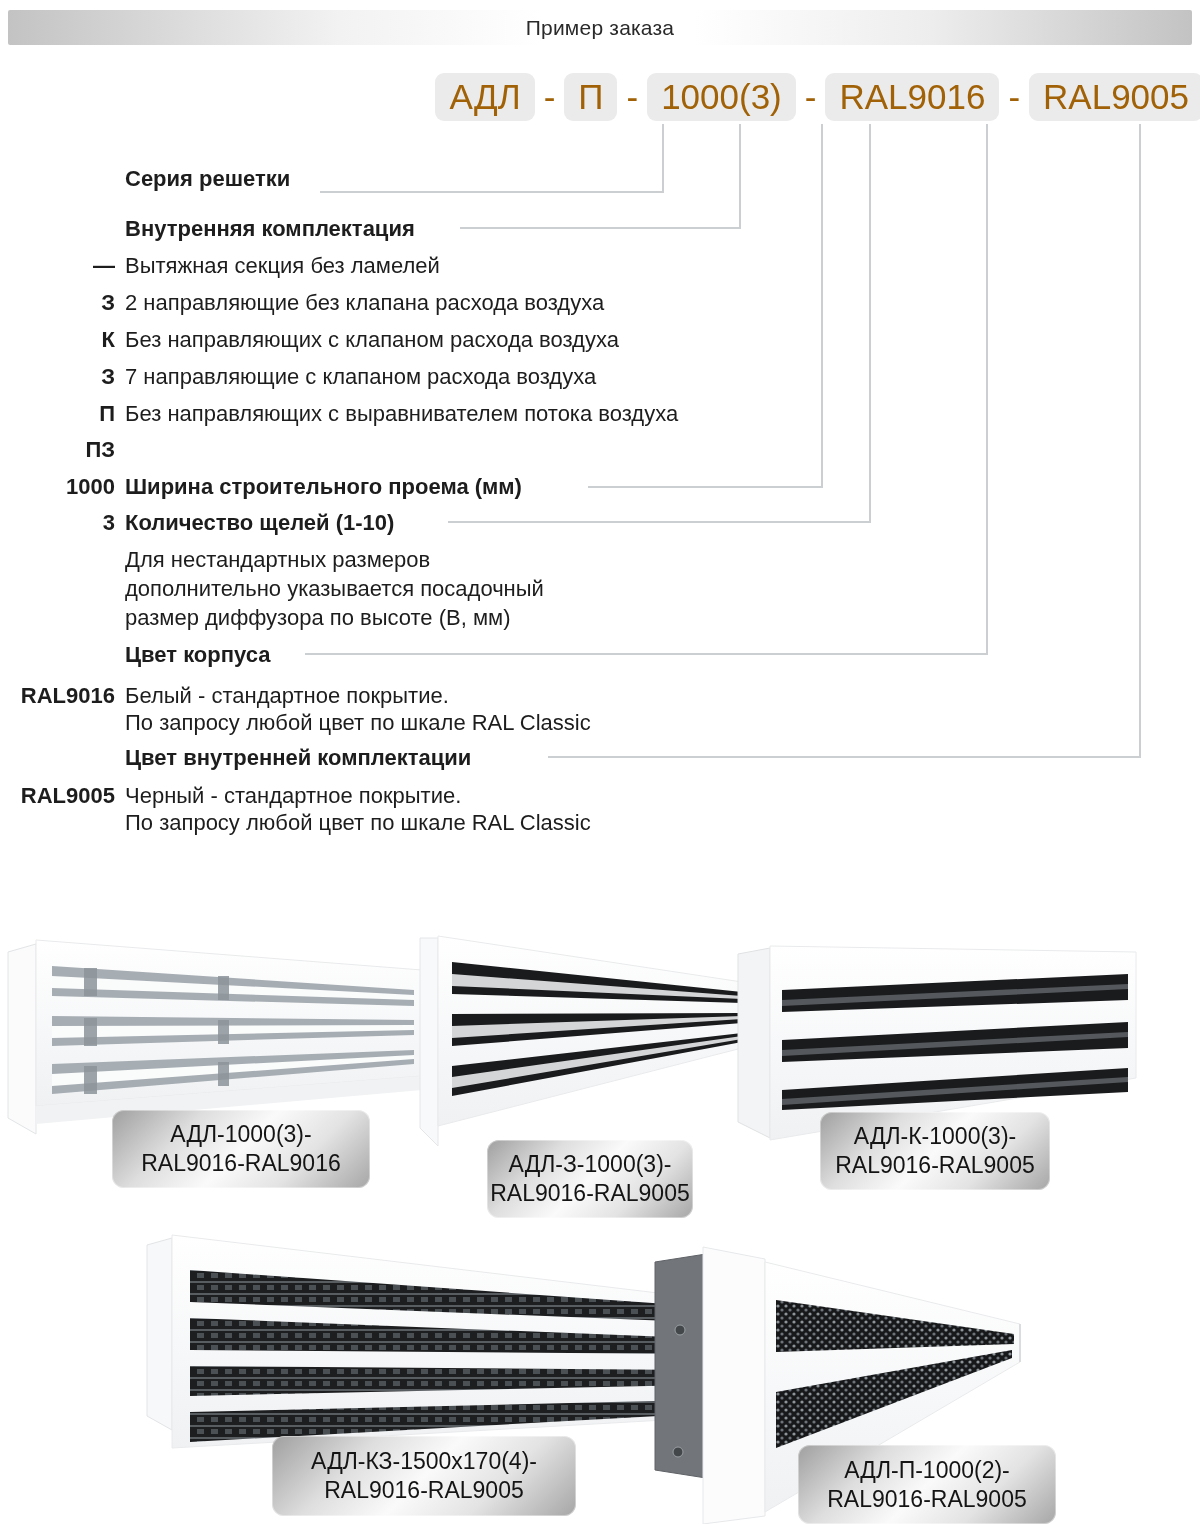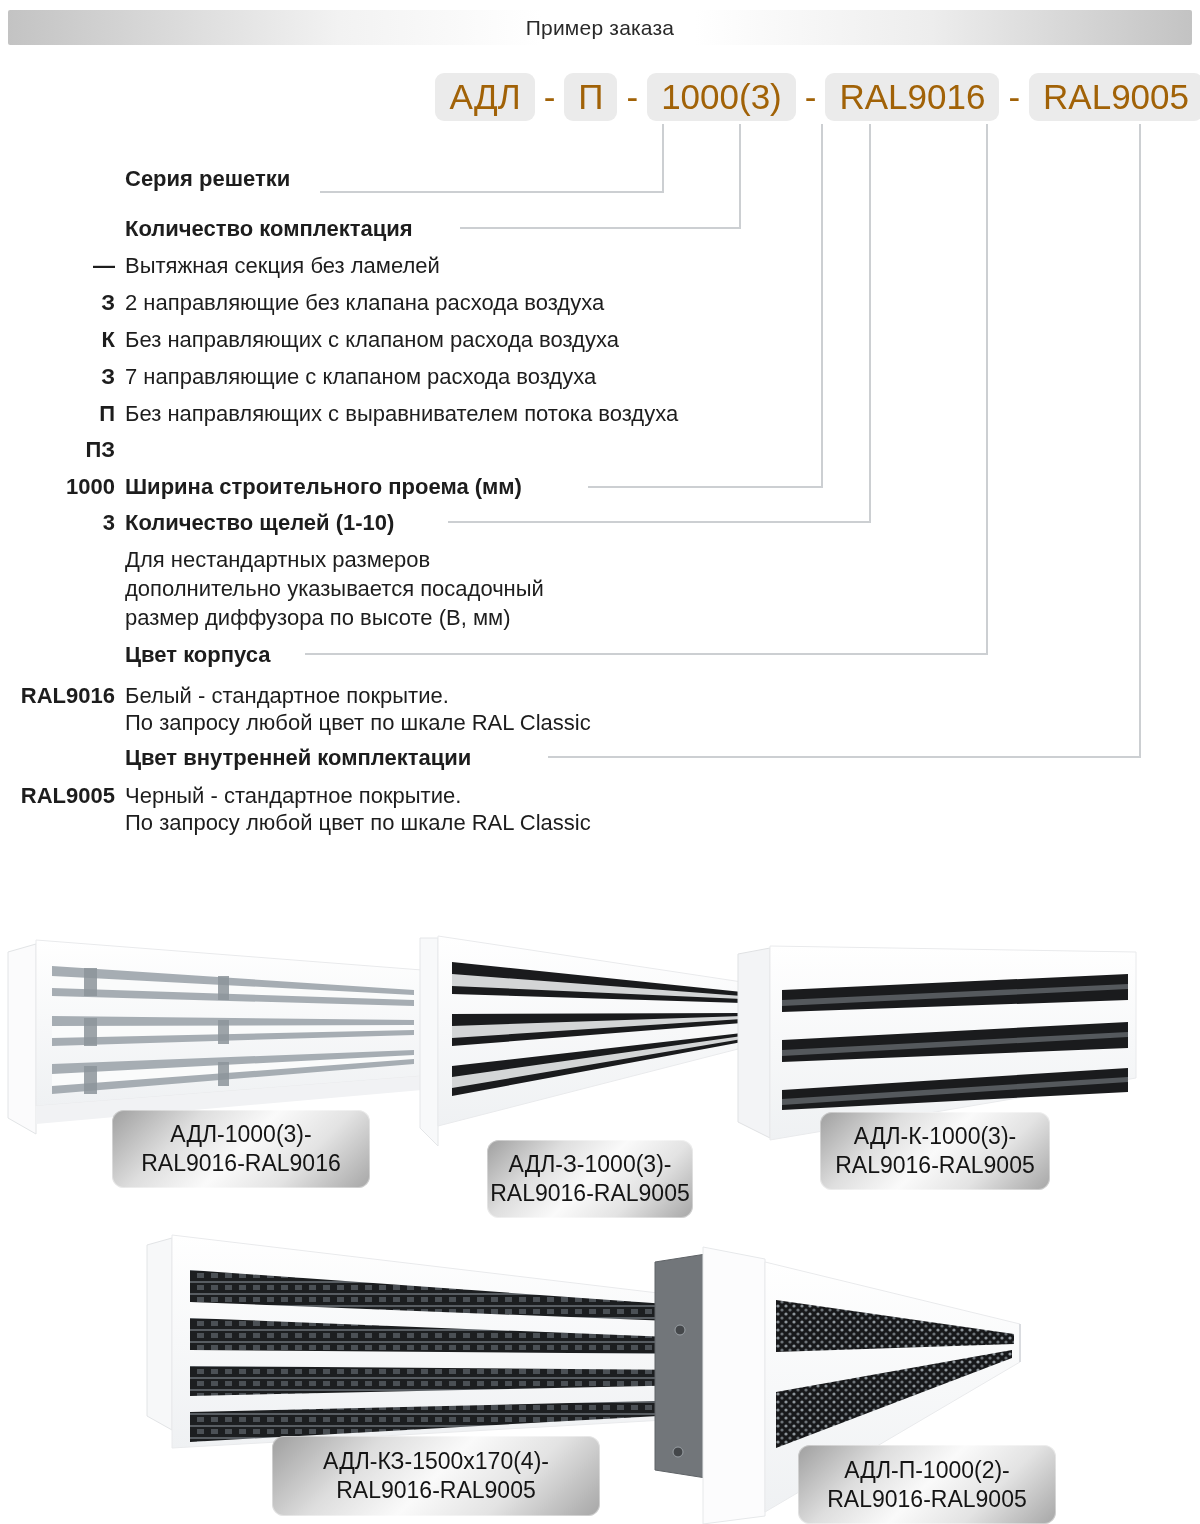--- a/index.html
+++ b/index.html
@@ -64,21 +64,21 @@
     <span class="code-dash">-</span>
     <span class="code-box">RAL9016</span>
     <span class="code-dash">-</span>
     <span class="code-box">RAL9005</span>
   </div>
 
   <div class="lrow" style="top:165px">
     <span class="desc bold">Серия решетки</span>
   </div>
   <div class="lrow" style="top:215px">
-    <span class="desc bold">Количество комплектация</span>
+    <span class="desc bold">Внутренняя комплектация</span>
   </div>
 
   <div class="lrow" style="top:252px">
     <span class="code">—</span>
     <span class="desc">Вытяжная секция без ламелей</span>
   </div>
   <div class="lrow" style="top:289px">
     <span class="code">З</span>
     <span class="desc">2 направляющие без клапана расхода воздуха</span>
   </div>
@@ -216,21 +216,21 @@
     <div>RAL9016-RAL9016</div>
   </div>
   <div class="plate" style="left:487px;top:1140px;width:206px;height:78px">
     <div>АДЛ-З-1000(3)-</div>
     <div>RAL9016-RAL9005</div>
   </div>
   <div class="plate" style="left:820px;top:1112px;width:230px;height:78px">
     <div>АДЛ-К-1000(3)-</div>
     <div>RAL9016-RAL9005</div>
   </div>
-  <div class="plate" style="left:272px;top:1436px;width:328px;height:80px">
+  <div class="plate" style="left:272px;top:1436px;width:304px;height:80px">
     <div>АДЛ-КЗ-1500х170(4)-</div>
     <div>RAL9016-RAL9005</div>
   </div>
   <div class="plate" style="left:798px;top:1445px;width:258px;height:79px">
     <div>АДЛ-П-1000(2)-</div>
     <div>RAL9016-RAL9005</div>
   </div>
 
 </div>
 

